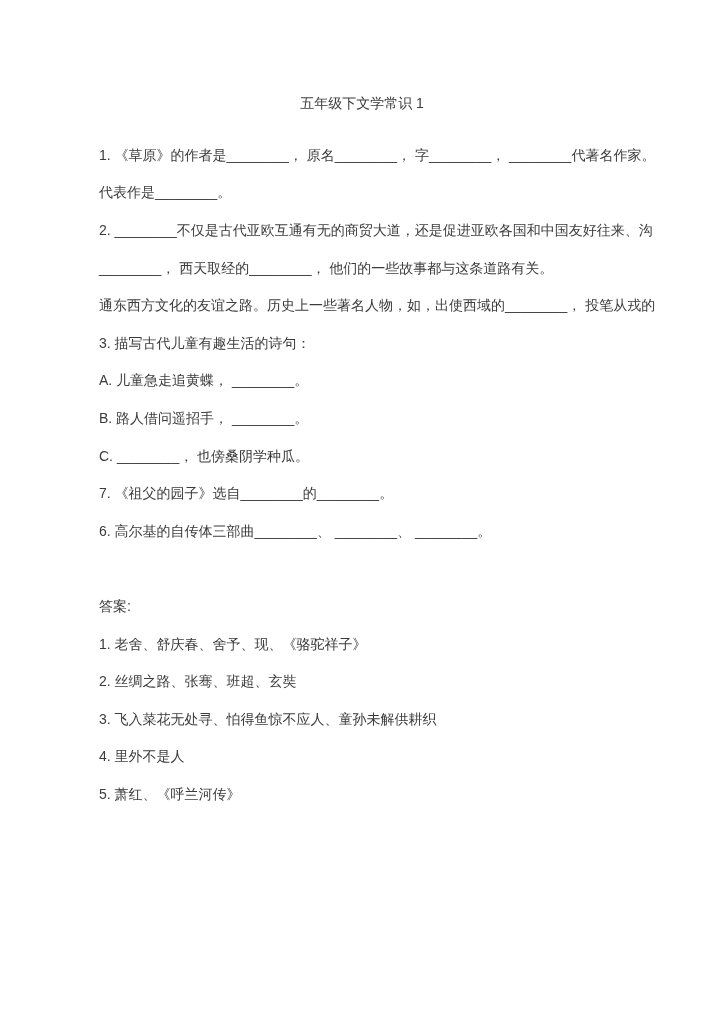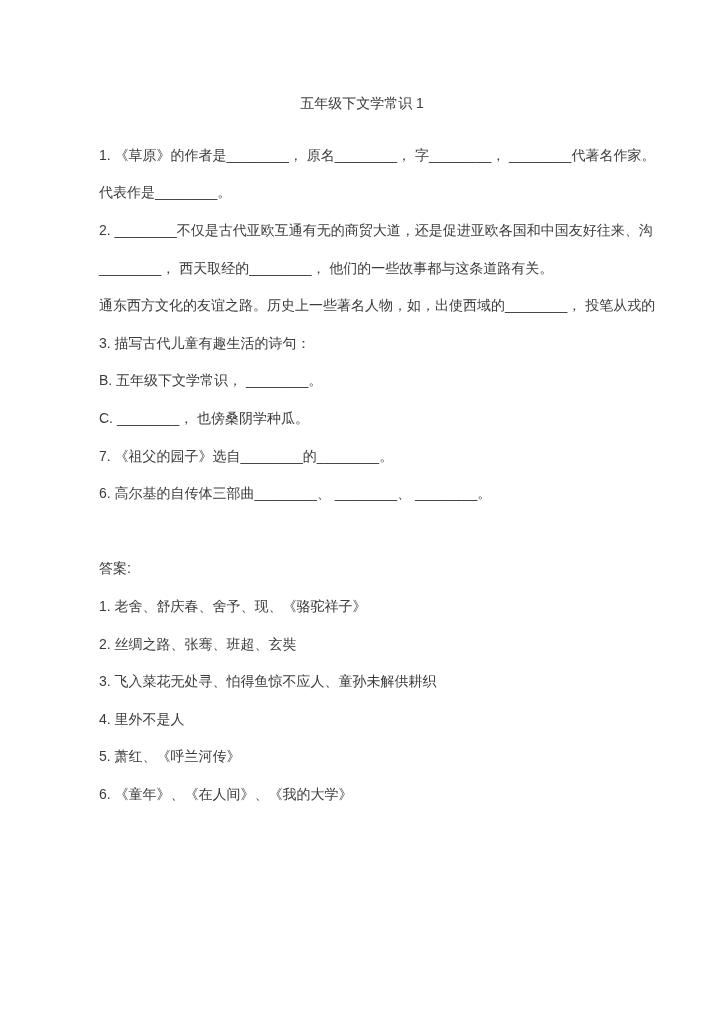--- a/index.html
+++ b/index.html
@@ -51,31 +51,31 @@
   <div class="doc-title">五年级下文学常识 1</div>
 
   <div class="doc-content">
 
     <div class="line">1. 《草原》的作者是________， 原名________， 字________， ________代著名作家。</div>
     <div class="line">代表作是________。</div>
     <div class="line">2. ________不仅是古代亚欧互通有无的商贸大道，还是促进亚欧各国和中国友好往来、沟</div>
     <div class="line">________， 西天取经的________， 他们的一些故事都与这条道路有关。</div>
     <div class="line">通东西方文化的友谊之路。历史上一些著名人物，如，出使西域的________， 投笔从戎的</div>
     <div class="line">3. 描写古代儿童有趣生活的诗句：</div>
-    <div class="line">B. 五年级下文学常识， ________。</div>
+    <div class="line">A. 儿童急走追黄蝶， ________。</div>
+    <div class="line">B. 路人借问遥招手， ________。</div>
     <div class="line">C. ________， 也傍桑阴学种瓜。</div>
     <div class="line">7. 《祖父的园子》选自________的________。</div>
     <div class="line">6. 高尔基的自传体三部曲________、 ________、 ________。</div>
 
     <div class="blank-line"></div>
 
     <div class="line">答案:</div>
 
     <div class="line">1. 老舍、舒庆春、舍予、现、《骆驼祥子》</div>
     <div class="line">2. 丝绸之路、张骞、班超、玄奘</div>
     <div class="line">3. 飞入菜花无处寻、怕得鱼惊不应人、童孙未解供耕织</div>
     <div class="line">4. 里外不是人</div>
     <div class="line">5. 萧红、《呼兰河传》</div>
-    <div class="line">6. 《童年》、《在人间》、《我的大学》</div>
 
   </div>
 
 </div>
 
 </body></html>

